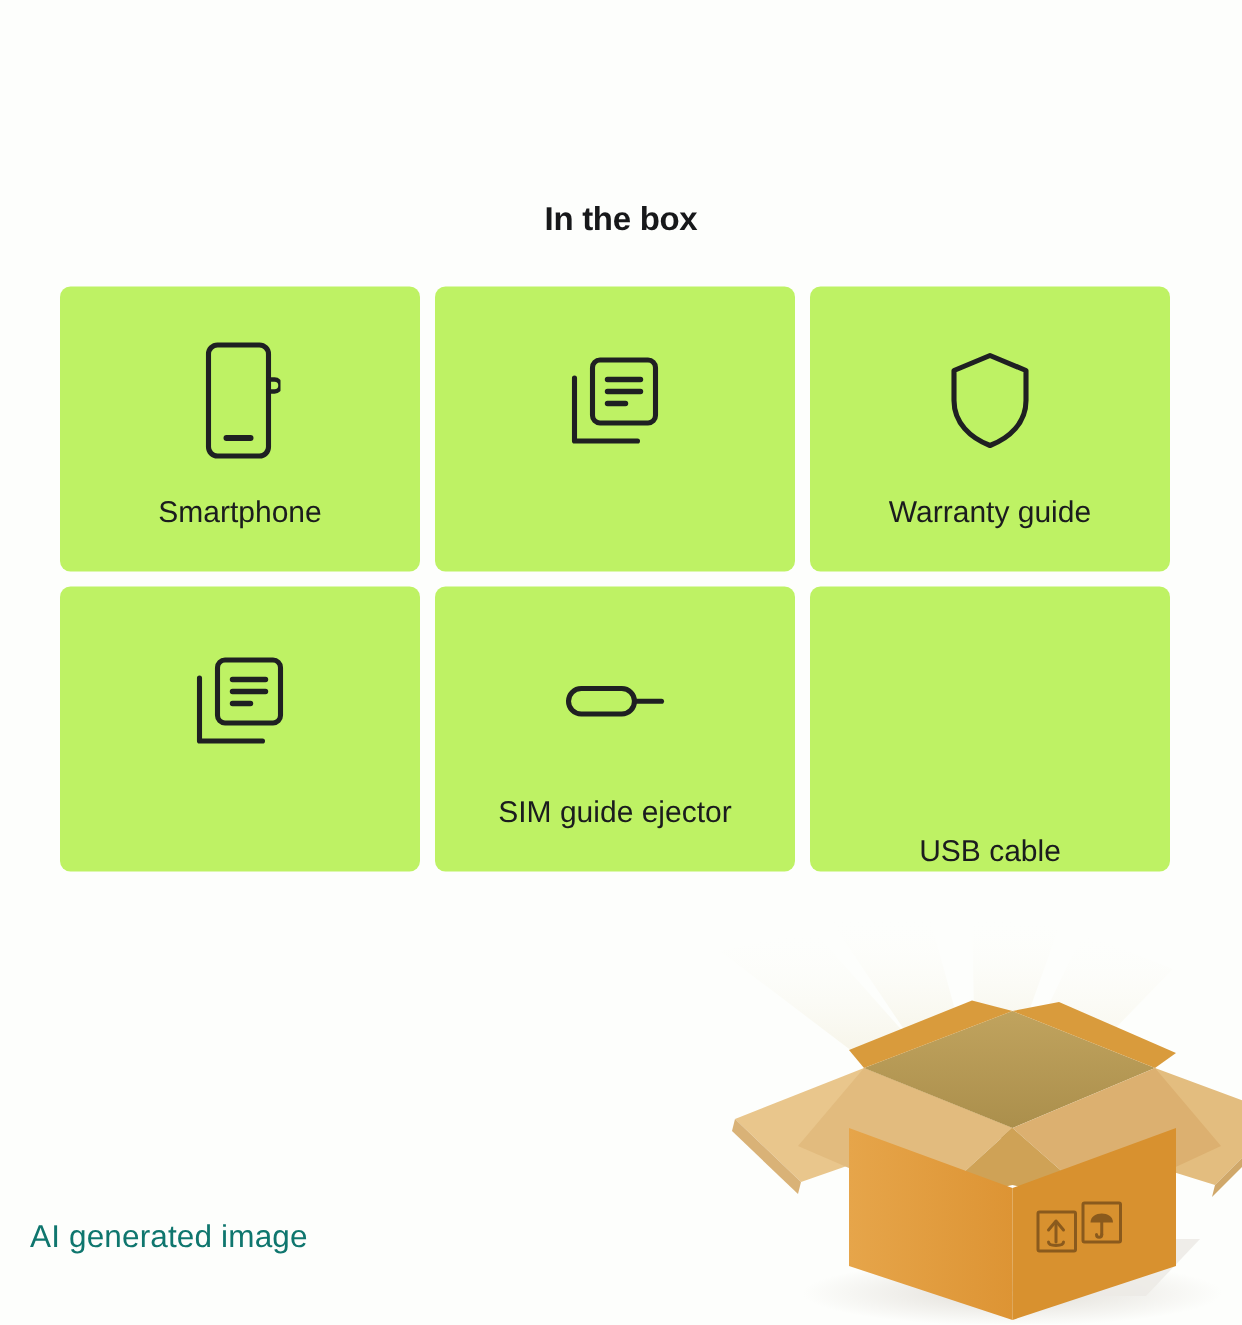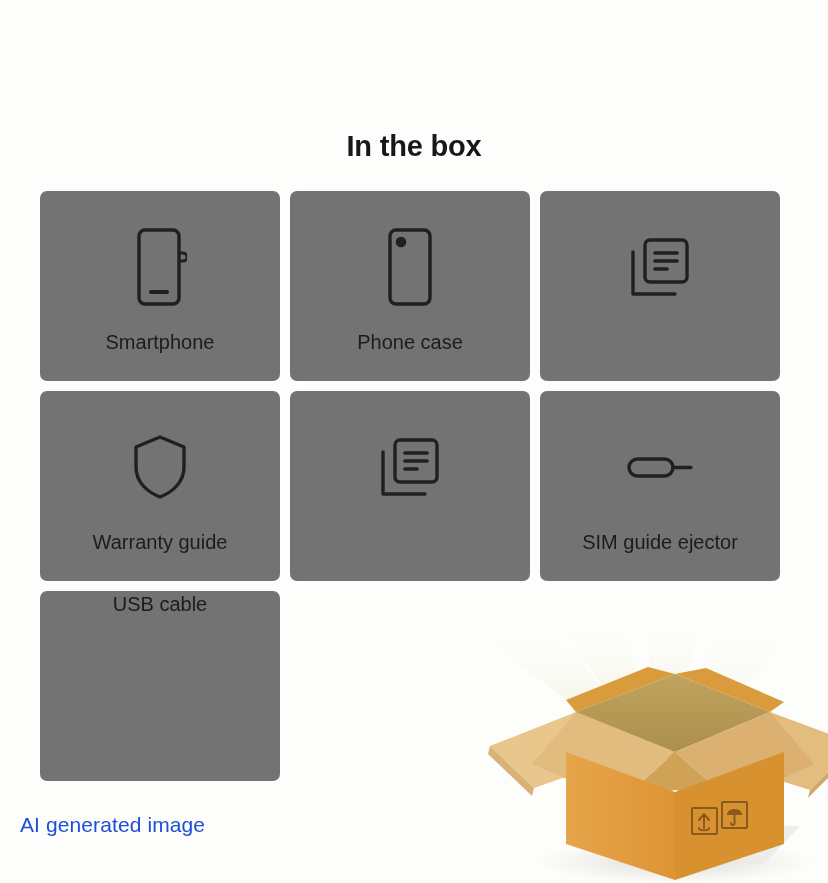--- a/index.html
+++ b/index.html
@@ -22,50 +22,50 @@
     inset: 0;
   }
 
   
   .page-title {
     position: absolute;
     top: 126px;
     left: 0;
     width: 828px;
     text-align: center;
-    font-size: 29px;
+    font-size: 22px;
     font-weight: bold;
     color: #17181a;
     letter-spacing: -0.2px;
     line-height: 40px;
   }
 
   
   .grid {
     position: absolute;
     left: 40px;
     top: 191px;
     width: 740px;
     display: grid;
     grid-template-columns: repeat(3, 240px);
     grid-auto-rows: 190px;
     column-gap: 10px;
     row-gap: 10px;
   }
   .card {
-    background: #737373;
+    background: #bef264;
     border-radius: 7px;
     position: relative;
     display: flex;
     flex-direction: column;
     align-items: center;
     justify-content: flex-start;
   }
   .card.no-icon {
-    justify-content: flex-start;
+    justify-content: flex-end;
   }
   .card-icon {
     height: 96px;
     margin-top: 28px;
     display: flex;
     align-items: center;
     justify-content: center;
   }
   .card-label {
     font-size: 20px;
@@ -79,21 +79,21 @@
     margin-top: 0;
   }
   .ico { display:block; }
 
   
   .ai-note {
     position: absolute;
     left: 20px;
     top: 810px;
     font-size: 21px;
-    color: #1d4ed8;
+    color: #0f766e;
     line-height: 30px;
     letter-spacing: 0.1px;
   }
 
   
   .box-illustration {
     position: absolute;
     left: 470px;
     top: 612px;
     width: 358px;
@@ -114,30 +114,20 @@
       <div class="card-icon">
         <svg class="ico" width="54" height="80" viewBox="0 0 54 80" fill="none" stroke="#1f2022" stroke-width="3.4" stroke-linecap="round" stroke-linejoin="round">
           <rect x="6" y="3" width="40" height="74" rx="6"></rect>
           <path d="M46 26 L50 26 A3 3 0 0 1 50 34 L46 34" stroke-width="3"></path>
           <line x1="18" y1="65" x2="34" y2="65" stroke-width="4"></line>
         </svg>
       </div>
       <div class="card-label">Smartphone</div>
     </div>
 
-    <div class="card">
-      <div class="card-icon">
-        <svg class="ico" width="50" height="80" viewBox="0 0 50 80" fill="none" stroke="#1f2022" stroke-width="3.4" stroke-linecap="round" stroke-linejoin="round">
-          <rect x="5" y="3" width="40" height="74" rx="6"></rect>
-          <circle cx="16" cy="15" r="3.6" fill="#1f2022" stroke="none"></circle>
-          <circle cx="16" cy="15" r="3.6"></circle>
-        </svg>
-      </div>
-      <div class="card-label">Phone case</div>
-    </div>
 
     <div class="card">
       <div class="card-icon">
         <svg class="ico" width="62" height="62" viewBox="0 0 62 62" fill="none" stroke="#1f2022" stroke-width="3.4" stroke-linecap="round" stroke-linejoin="round">
           <path d="M4 16 L4 58 L46 58"></path>
           <rect x="16" y="4" width="42" height="42" rx="5"></rect>
           <line x1="26" y1="17" x2="48" y2="17" stroke-width="3.6"></line>
           <line x1="26" y1="25" x2="48" y2="25" stroke-width="3.6"></line>
           <line x1="26" y1="33" x2="38" y2="33" stroke-width="3.6"></line>
         </svg>

